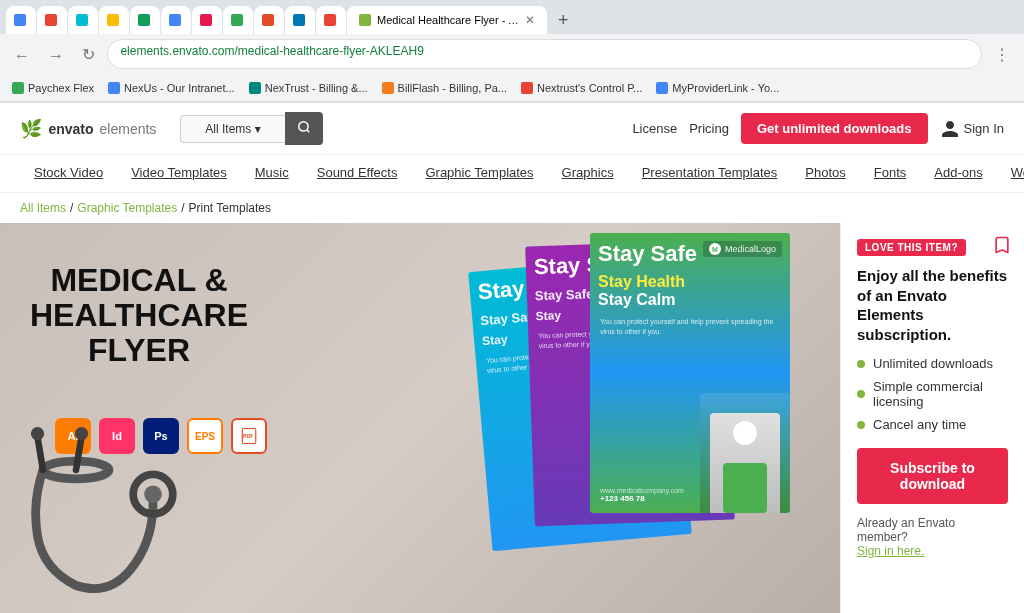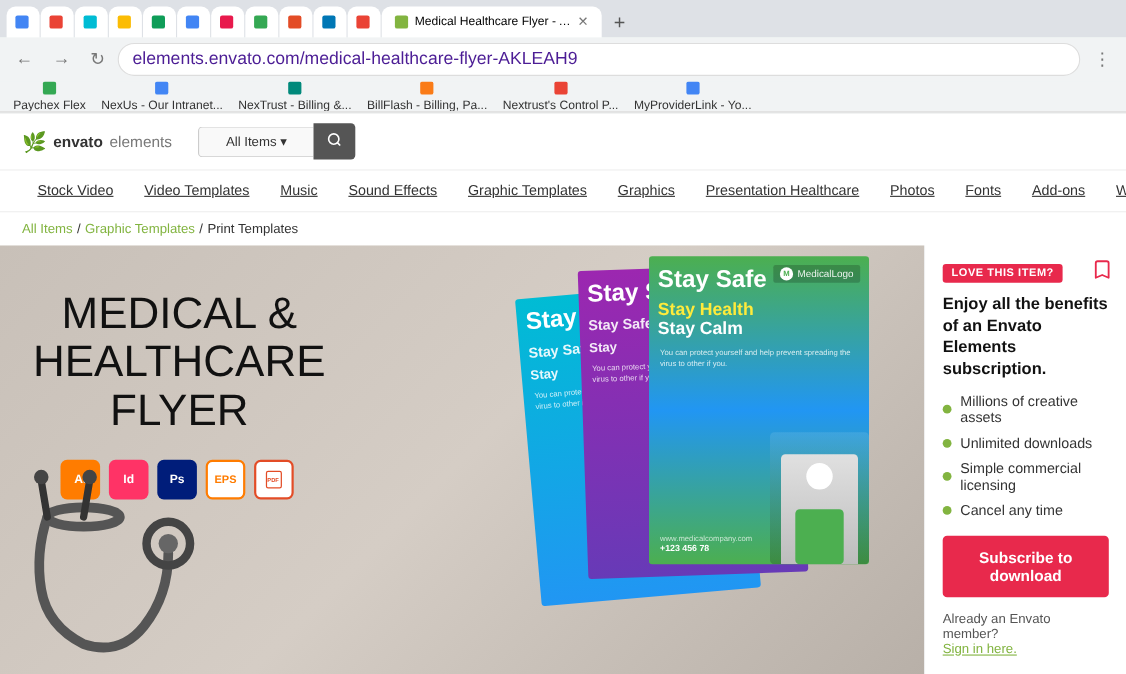--- a/index.html
+++ b/index.html
@@ -10,24 +10,24 @@
     .browser-tabs { display: flex; align-items: center; background: #dee1e6; padding: 6px 6px 0; height: 34px; gap: 1px; }
     .browser-tab { background: #fff; border-radius: 8px 8px 0 0; padding: 4px 12px; font-size: 11px; display: flex; align-items: center; gap: 6px; height: 28px; min-width: 120px; max-width: 160px; }
     .browser-tab.active { background: #fff; }
     .browser-tab-favicon { width: 14px; height: 14px; background: #e34c26; border-radius: 2px; display: inline-block; }
     .browser-tab-label { flex: 1; overflow: hidden; text-overflow: ellipsis; white-space: nowrap; font-size: 11px; }
     .browser-tab-close { color: #777; font-size: 12px; cursor: pointer; }
     .browser-tab-new { background: none; border: none; font-size: 18px; color: #555; cursor: pointer; padding: 0 6px; margin-left: 4px; }
 
     .browser-toolbar { display: flex; align-items: center; padding: 5px 8px; gap: 6px; background: #f1f3f4; height: 40px; }
     .browser-nav-btn { background: none; border: none; cursor: pointer; color: #777; font-size: 16px; padding: 4px 6px; border-radius: 50%; }
-    .browser-address-bar { flex: 1; display: flex; align-items: center; background: #fff; border: 1px solid #ddd; border-radius: 20px; padding: 4px 12px; height: 30px; font-size: 16px; color: #4c1d95; }
+    .browser-address-bar { flex: 1; display: flex; background: #fff; border: 1px solid #ddd; border-radius: 20px; padding: 4px 12px; height: 30px; font-size: 12px; color: #15803d; }
     .browser-address-bar span { flex: 1; overflow: hidden; text-overflow: ellipsis; white-space: nowrap; }
     .browser-bookmarks { display: flex; align-items: center; gap: 6px; padding: 2px 8px; background: #f1f3f4; border-bottom: 1px solid #e0e0e0; height: 28px; overflow: hidden; }
-    .bookmark-item { display: flex; align-items: center; gap: 4px; font-size: 11px; color: #333; cursor: pointer; white-space: nowrap; padding: 2px 4px; border-radius: 3px; flex-direction: column; }
+    .bookmark-item { display: flex; align-items: center; gap: 4px; font-size: 11px; color: #333; cursor: pointer; white-space: nowrap; padding: 2px 4px; border-radius: 3px; }
     .bookmark-favicon { width: 12px; height: 12px; border-radius: 2px; display: inline-block; }
     .bm-green { background: #34a853; }
     .bm-blue { background: #4285f4; }
     .bm-orange { background: #fa7b17; }
     .bm-red { background: #ea4335; }
     .bm-teal { background: #00897b; }
 
     
     .site-header { display: flex; align-items: center; padding: 0 20px; height: 52px; border-bottom: 1px solid #eee; gap: 16px; }
     .logo { display: flex; align-items: center; gap: 6px; font-size: 20px; font-weight: 600; color: #333; }
@@ -51,21 +51,21 @@
     .breadcrumb { display: flex; align-items: center; gap: 4px; padding: 8px 20px; font-size: 12px; color: #777; }
     .breadcrumb a { color: #82b440; text-decoration: none; cursor: pointer; }
     .breadcrumb span { color: #333; font-weight: 500; }
 
     
     .main-content { display: flex; gap: 0; height: calc(613px - 34px - 40px - 28px - 52px - 38px - 30px); overflow: hidden; }
 
     
     .product-area { flex: 1; background: #e8e4df; position: relative; overflow: hidden; }
     .product-preview { width: 100%; height: 100%; display: flex; align-items: flex-start; justify-content: center; position: relative; background: linear-gradient(135deg, #c8c0b8 0%, #d5cdc5 50%, #b8b0a8 100%); }
-    .product-text-left { position: absolute; left: 30px; top: 40px; font-size: 40px; font-weight: 400; color: #111; line-height: 1.1; text-align: center; }
+    .product-text-left { position: absolute; left: 30px; top: 40px; font-size: 32px; font-weight: 700; color: #111; line-height: 1.1; text-align: center; }
     .software-icons { position: absolute; left: 55px; top: 195px; display: flex; gap: 8px; }
     .sw-icon { width: 36px; height: 36px; border-radius: 6px; display: flex; align-items: center; justify-content: center; font-size: 11px; font-weight: 700; color: #fff; }
     .sw-ai { background: #ff7c00; }
     .sw-id { background: #ff3366; }
     .sw-ps { background: #001d7a; }
     .sw-eps { background: #fff; border: 2px solid #ff7c00; color: #ff7c00; font-size: 10px; }
     .sw-pdf { background: #fff; border: 2px solid #e34c26; }
 
     
     .flyer-cards { position: absolute; right: 20px; top: 10px; width: 340px; height: 370px; }
@@ -190,30 +190,41 @@
       <span>All Items</span> ▾
     </div>
     <button class="search-btn">
       <svg width="14" height="14" viewBox="0 0 24 24" fill="none" stroke="white" stroke-width="2.5">
         <circle cx="11" cy="11" r="8"></circle>
           <line x1="21" y1="21" x2="16.65" y2="16.65"></line>
       </svg>
     </button>
   </div>
 
+  <div class="header-right">
+    <a class="header-link">License</a>
+    <a class="header-link">Pricing</a>
+    <button class="btn-get-unlimited">Get unlimited downloads</button>
+    <div class="header-account">
+      <svg width="20" height="20" viewBox="0 0 24 24" fill="#333">
+        <path d="M12 12c2.7 0 4.8-2.1 4.8-4.8S14.7 2.4 12 2.4 7.2 4.5 7.2 7.2 9.3 12 12 12zm0 2.4c-3.2 0-9.6 1.6-9.6 4.8v2.4h19.2v-2.4c0-3.2-6.4-4.8-9.6-4.8z"></path>
+      </svg>
+      <span>Sign In</span>
+    </div>
+  </div>
 </div>
 
 <div class="site-nav">
   <span class="nav-item">Stock Video</span>
   <span class="nav-item">Video Templates</span>
   <span class="nav-item">Music</span>
   <span class="nav-item">Sound Effects</span>
   <span class="nav-item">Graphic Templates</span>
   <span class="nav-item">Graphics</span>
-  <span class="nav-item">Presentation Healthcare</span>
+  <span class="nav-item">Presentation Templates</span>
   <span class="nav-item">Photos</span>
   <span class="nav-item">Fonts</span>
   <span class="nav-item">Add-ons</span>
   <span class="nav-item">Web Templates</span>
 
 </div>
 
 <div class="breadcrumb">
   <a>All Items</a>
   <span>/</span>
@@ -319,24 +330,20 @@
       <svg width="20" height="20" viewBox="0 0 24 24">
         <path d="M17 3H7a2 2 0 00-2 2v16l7-3 7 3V5a2 2 0 00-2-2z" fill="none" stroke="#e8294c" stroke-width="2" stroke-linecap="round" stroke-linejoin="round"></path>
       </svg>
     </div>
 
     <div class="love-badge">LOVE THIS ITEM?</div>
 
     <div class="sidebar-heading">Enjoy all the benefits of an Envato Elements subscription.</div>
 
     <ul class="benefits-list">
-      <li>
-        <span class="benefit-dot"></span>
-        <span>Millions of creative assets</span>
-      </li>
       <li>
         <span class="benefit-dot"></span>
         <span>Unlimited downloads</span>
       </li>
       <li>
         <span class="benefit-dot"></span>
         <span>Simple commercial licensing</span>
       </li>
       <li>
         <span class="benefit-dot"></span>

